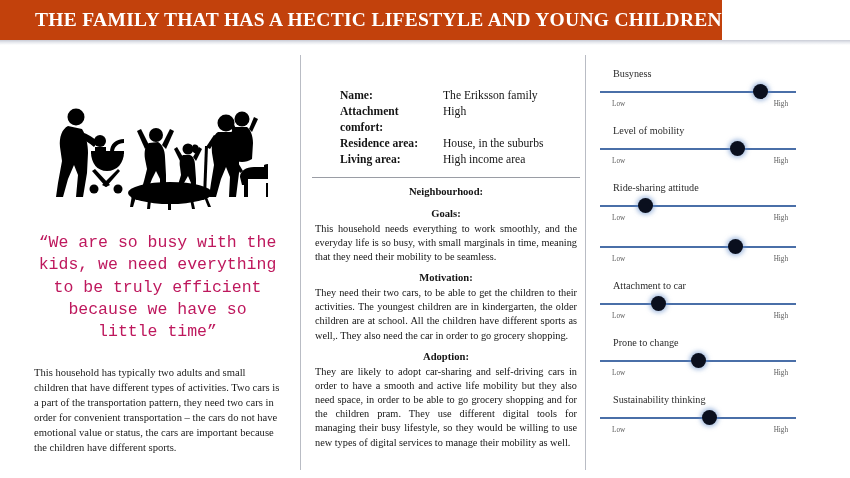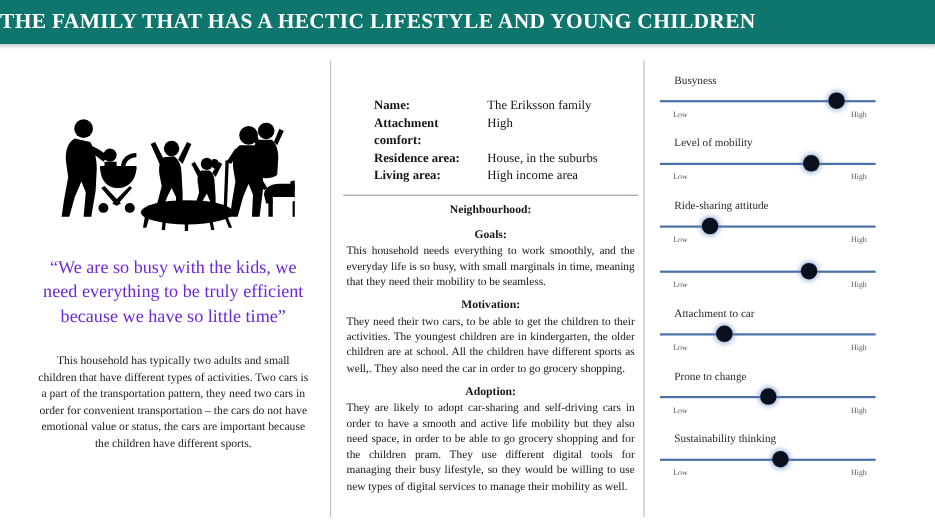--- a/index.html
+++ b/index.html
@@ -10,26 +10,26 @@
     background: #ffffff;
     font-family: "Liberation Serif", serif;
     overflow: hidden;
     position: relative;
   }
 
   
   .header-banner {
     position: absolute;
     left: 0; top: 0;
-    width: 850px;
+    width: 722px;
     height: 40px;
-    background: #0f766e;
+    background: #c2410c;
     display: flex;
     align-items: center;
-    justify-content: flex-start;
+    justify-content: flex-end;
   }
   .header-title {
     color: #ffffff;
     font-family: "Liberation Serif", serif;
     font-weight: bold;
     font-size: 19.5px;
     letter-spacing: 0.3px;
     white-space: nowrap;
   }
   .header-underline {
@@ -65,30 +65,30 @@
     height: 105px;
     display: flex;
     align-items: flex-end;
     justify-content: center;
   }
   .illustration svg { display: block; }
 
   .quote {
     margin-top: 22px;
     text-align: center;
-    font-family: Liberation Serif, serif;
+    font-family: Liberation Mono, monospace;
     font-size: 16.5px;
     line-height: 1.35;
-    color: #6d28d9;
+    color: #be185d;
     padding: 0 14px;
   }
 
   .left-body {
     margin-top: 22px;
-    text-align: center;
+    text-align: left;
     font-family: "Liberation Serif", serif;
     font-size: 10.6px;
     line-height: 1.42;
     color: #1a1a1a;
     padding: 0 14px;
   }
 
   
   .col-mid {
     position: absolute;

